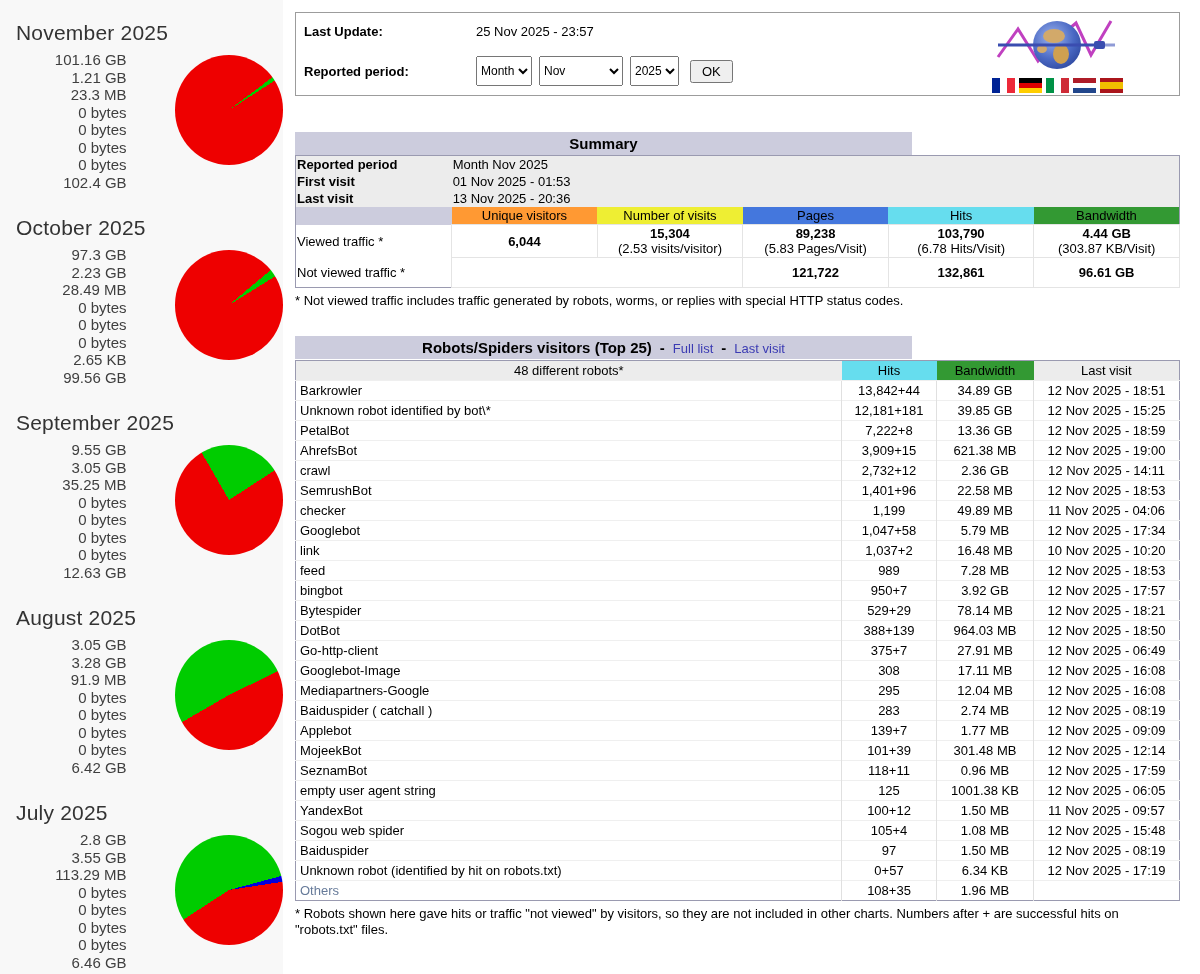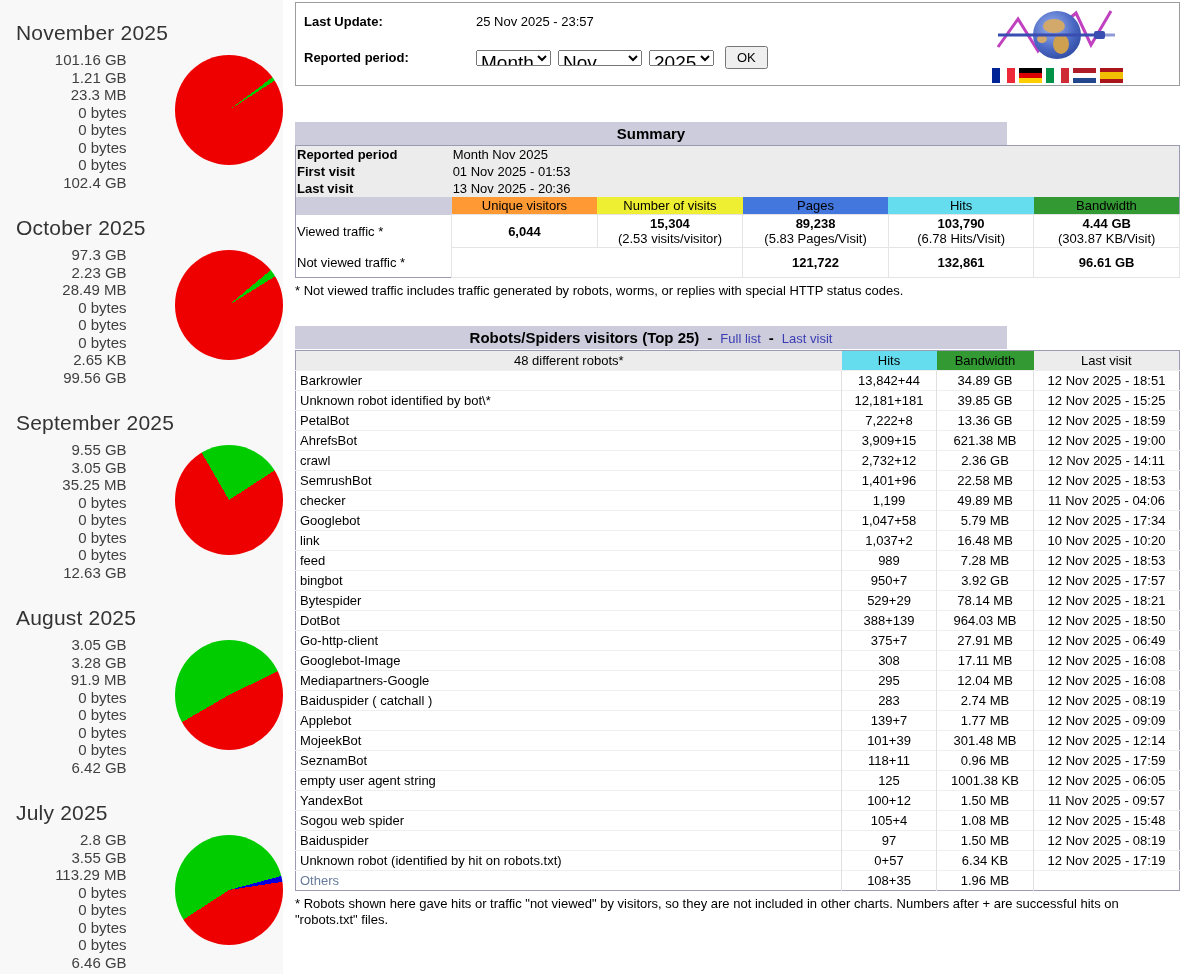--- a/index.html
+++ b/index.html
@@ -27,45 +27,45 @@
   }
   .pie {
     width:110px; height:110px; border-radius:50%; margin-left:48px; margin-top:4px;
   }
 
   
   .main { position:absolute; left:295px; top:0; width:885px; }
 
   
   .hdr {
-    margin-top:2px; border:1px solid #9c9c9c; height:84px; position:relative;
+    margin-top:12px; border:1px solid #9c9c9c; height:84px; position:relative;
     padding:11px 0 0 8px; background:#fff;
   }
   .hdr-row { display:flex; align-items:center; margin-bottom:17px; font-size:13px; }
   .hdr-label { font-weight:bold; width:172px; }
   .hdr select {
-    font-size:19px; height:16px; margin-right:7px;
+    font-size:12px; height:30px; margin-right:7px;
     font-family:"Liberation Sans", sans-serif;
   }
   .ok-btn {
     font-size:13px; padding:2px 10px; margin-left:4px;
     font-family:"Liberation Sans", sans-serif;
   }
   .logo-wrap { position:absolute; right:56px; top:2px; width:132px; text-align:center; }
   .flags { display:flex; justify-content:center; gap:4px; margin-top:1px; }
   .flag { width:23px; height:15px; display:inline-block; }
   .flag-france      { background:linear-gradient(90deg,#002395 0 33.3%,#fff 33.3% 66.6%,#ED2939 66.6%); }
   .flag-germany     { background:linear-gradient(180deg,#000 0 33.3%,#DD0000 33.3% 66.6%,#FFCE00 66.6%); }
   .flag-italy       { background:linear-gradient(90deg,#009246 0 33.3%,#fff 33.3% 66.6%,#CE2B37 66.6%); }
   .flag-netherlands { background:linear-gradient(180deg,#AE1C28 0 33.3%,#fff 33.3% 66.6%,#21468B 66.6%); }
   .flag-spain       { background:linear-gradient(180deg,#AA151B 0 25%,#F1BF00 25% 75%,#AA151B 75%); }
 
   
   .bar {
-    width:712px; background:#ccccdd; padding:3px 0; text-align:center;
+    width:617px; background:#ccccdd; padding:3px 0; text-align:center;
     font-size:15px; color:#000;
   }
   .bar b { font-weight:bold; }
   .bar a { color:#3b3bb3; text-decoration:none; font-size:13px; }
   .bar .sep { font-weight:bold; margin:0 8px; }
 
   
   .section-summary { margin-top:36px; }
   table { border-collapse:collapse; }
   table.summary { width:885px; border:1px solid #9a9ab0; font-size:13px; margin-top:0; }

